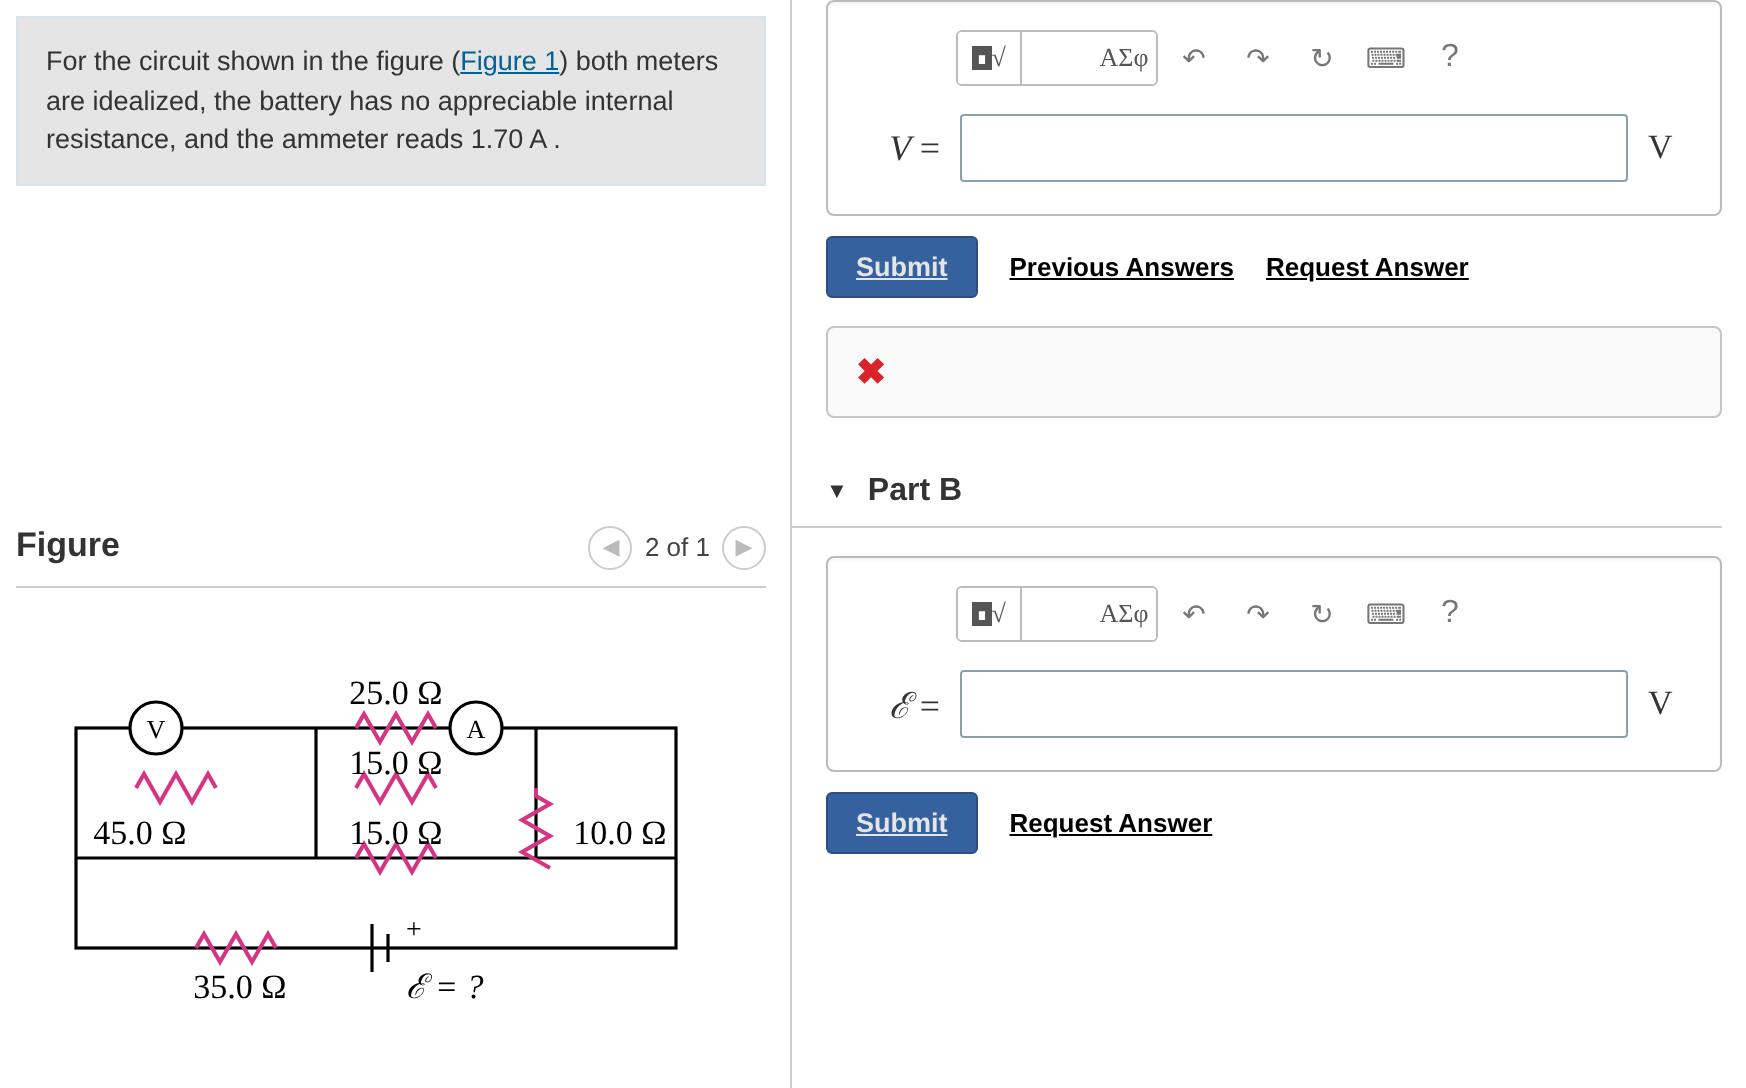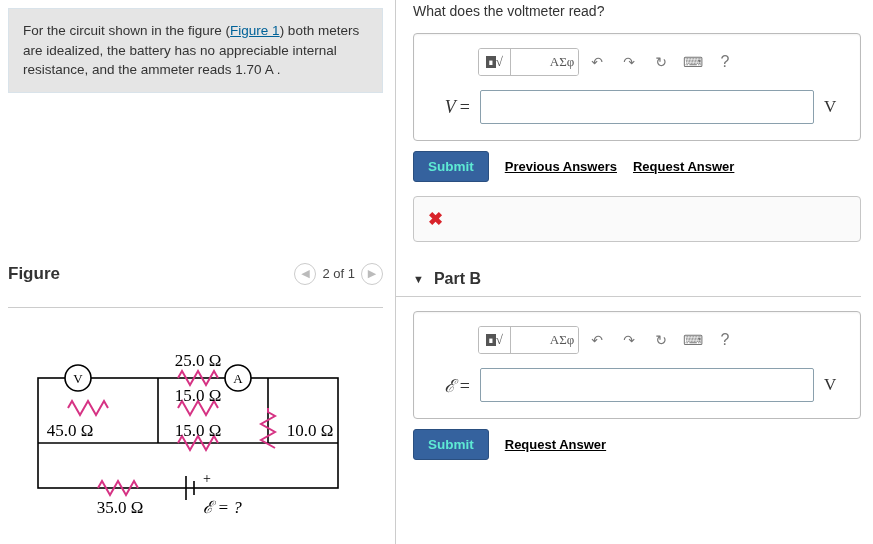--- a/index.html
+++ b/index.html
@@ -5,21 +5,21 @@
   * { box-sizing: border-box; margin: 0; padding: 0; }
   body { font-family: Arial, Helvetica, sans-serif; font-size: 13px; color: #333; background: #fff; width: 873px; height: 544px; overflow: hidden; }
   .container { display: flex; height: 544px; }
   .left { width: 395px; padding: 8px 12px 8px 8px; }
   .right { width: 478px; padding: 0 12px 8px 18px; position: relative; }
   .divider-v { position: absolute; left: 0; top: 0; bottom: 0; width: 1px; background: #ccc; }
 
   .problem-box { background: #e5e5e5; border: 1px solid #d9e3ea; padding: 12px 14px; line-height: 1.45; font-size: 13.5px; }
   .problem-box a { color: #006298; text-decoration: underline; }
 
-  .fig-head { display: flex; align-items: center; justify-content: space-between; margin-top: 170px; border-bottom: 1px solid #ccc; padding-bottom: 22px; }
+  .fig-head { display: flex; align-items: flex-start; justify-content: space-between; margin-top: 170px; border-bottom: 1px solid #ccc; padding-bottom: 8px; }
   .fig-head h3 { font-size: 17px; font-weight: bold; }
   .pager { display: flex; align-items: center; gap: 6px; font-size: 13px; color: #444; }
   .pager .circ { width: 22px; height: 22px; border: 1px solid #ccc; border-radius: 50%; display: flex; align-items: center; justify-content: center; color: #bbb; font-size: 11px; }
 
   .circuit-wrap { margin-top: 40px; position: relative; height: 190px; }
   .circuit-wrap text { font-family: 'Times New Roman', serif; }
 
   .prompt { font-size: 14px; margin: 3px 0 14px 0; }
   .answer-box { border: 1px solid #bbb; border-radius: 4px; padding: 14px 16px 16px 16px; margin-bottom: 10px; box-shadow: 0 1px 2px rgba(0,0,0,.05) inset; }
   .toolbar { display: flex; align-items: center; gap: 4px; margin-left: 48px; margin-bottom: 14px; }
@@ -28,21 +28,21 @@
   .tb-btn:last-child { border-right: none; margin-left: 35px; }
   .tb-icon { width: 28px; height: 26px; display: flex; align-items: center; justify-content: center; color: #777; font-size: 14px; }
   .tb-icon:last-of-type{font-size:16px;}
   .input-row { display: flex; align-items: center; gap: 10px; }
   .var-label { font-family: 'Times New Roman', serif; font-size: 18px; font-style: italic; width: 40px; text-align: right; white-space: nowrap; }
   .var-label .eq { font-style: normal; }
   .answer-input { flex: 1; height: 34px; border: 1px solid #8aa0ad; border-radius: 2px; padding: 0 6px; font-size: 14px; }
   .unit { font-family: 'Times New Roman', serif; font-size: 17px; width: 20px; }
 
   .submit-row { display: flex; align-items: center; gap: 16px; margin-top: 0; }
-  .submit-btn { background: #35629e; color: #5eead4; border: 1px solid #2a4f80; border-radius: 3px; padding: 7px 14px; font-size: 13.5px; font-weight: bold; cursor: pointer; }
+  .submit-btn { background: #35629e; color: #e5e5e5; border: 1px solid #2a4f80; border-radius: 3px; padding: 7px 14px; font-size: 13.5px; font-weight: bold; cursor: pointer; text-decoration: underline; }
   .link-btn { color: #000000; font-size: 13px; font-weight: bold; text-decoration: underline; cursor: pointer; }
 
   .feedback { border: 1px solid #c6c6c6; background: #fafafa; border-radius: 4px; padding: 11px 14px; margin-top: 14px; display: flex; align-items: center; gap: 10px; font-weight: bold; font-size: 13.5px; }
   .x-mark { color: #d8232a; font-size: 18px; font-weight: bold; }
 
   .part-head { display: flex; align-items: center; gap: 10px; border-bottom: 1px solid #ccc; padding: 8px 0 8px 0; margin: 20px 0 14px -18px; padding-left: 18px; }
   .part-head .tri { font-size: 11px; color: #333; }
   .part-head .lbl { font-weight: bold; font-size: 16px; }
 
   .greek { font-family: 'Times New Roman', serif; }
@@ -104,21 +104,20 @@
         <text x="62" y="88" font-size="17" text-anchor="middle">45.0 Ω</text>
         <text x="112" y="165" font-size="17" text-anchor="middle">35.0 Ω</text>
         <text x="195" y="165" font-size="17" font-style="italic">ℰ = ?</text>
       </svg>
     </div>
   </div>
 
   <div class="right">
     <div class="divider-v"></div>
 
-    <div class="prompt">What does the voltmeter read?</div>
     <div class="answer-box">
       <div class="toolbar">
         <div class="tb-group">
           <div class="tb-btn">
               <span style="background:#555;color:#fff;font-size:9px;padding:1px 2px;">∎</span>
               <span class="greek" style="font-size:13px;">√</span>
             </div>
           <div class="tb-btn greek">ΑΣφ</div>
         </div>
         <div class="tb-icon">↶</div>

